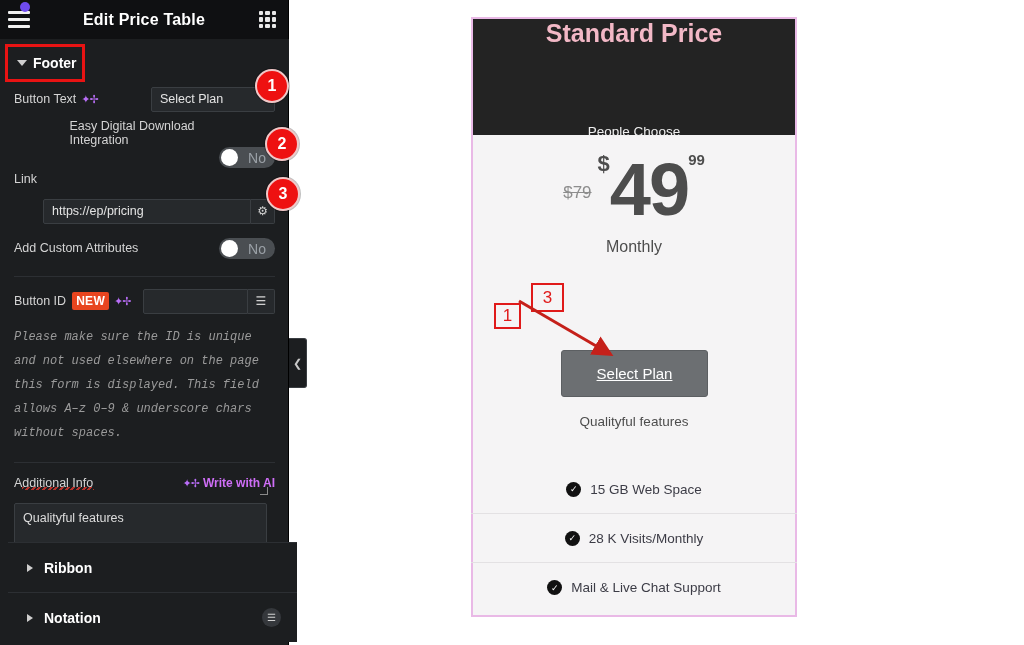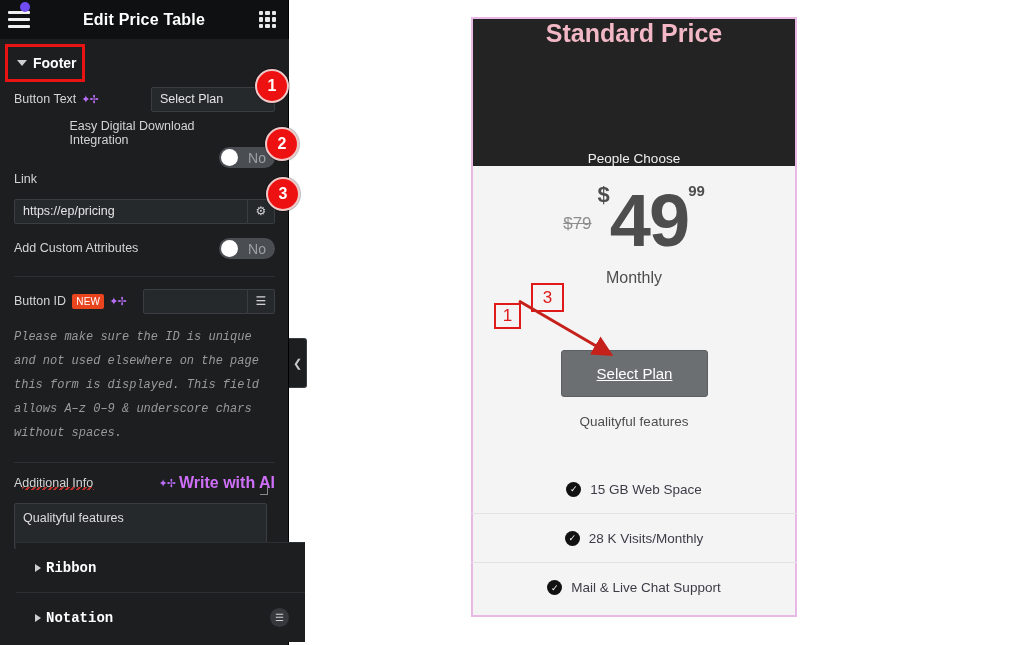--- a/index.html
+++ b/index.html
@@ -84,57 +84,58 @@
   }
   .row-label { color: #d4d4d4; font-size: 12.5px; line-height: 14px; }
   .sparkle { color: #b96ef7; font-size: 11px; margin-left: 5px; letter-spacing: -1px; }
 
   .text-input {
     background: #26292c; border: 1px solid #3a3e42;
     color: #e4e4e4; font-size: 12.5px;
     height: 25px; padding: 0 8px; border-radius: 2px;
     font-family: "Liberation Sans", sans-serif;
     outline: none;
+    margin-left: 29px;
   }
 
   .toggle {
     width: 56px; height: 21px; border-radius: 11px;
     background: #4a4e52; position: relative; flex: none;
   }
   .toggle .knob {
     position: absolute; left: 2px; top: 2px;
     width: 17px; height: 17px; border-radius: 50%;
     background: #fff;
   }
   .toggle .tg-label {
     position: absolute; right: 9px; top: 3px;
     color: #9aa0a6; font-size: 14px;
   }
 
   .divider { height: 1px; background: #2c2f33; margin: 0 14px; }
 
   .badge-new {
-    background: #e8451f; color: #fff; font-size: 10px; font-weight: normal;
+    background: #e8451f; color: #fff; font-size: 12px; font-weight: bold;
     padding: 2px 4px; border-radius: 2px; margin-left: 6px; letter-spacing: .3px;
   }
 
   .icon-btn {
     width: 27px; height: 25px;
     background: #26292c; border: 1px solid #3a3e42; border-left: none;
     display: flex; align-items: center; justify-content: center;
     color: #d0d0d0; font-size: 12px;
     border-radius: 0 2px 2px 0;
   }
 
   .helper {
     color: #9a9a9a; font-size: 12px; font-style: italic;
     line-height: 24px; padding: 0 14px; font-family: Liberation Mono, monospace;
   }
 
-  .ai-link { color: #cf6ef7; font-size: 16px; font-weight: bold; }
+  .ai-link { color: #cf6ef7; font-size: 12px; font-weight: bold; }
 
   .textarea {
     background: #26292c; border: 1px solid #3a3e42;
     color: #ddd; font-size: 12.5px;
     padding: 7px 8px; border-radius: 2px;
     width: 253px; height: 46px;
     resize: none; outline: none;
     font-family: "Liberation Sans", sans-serif;
     position: relative;
   }
@@ -145,24 +146,24 @@
     opacity: .85;
   }
   .resize-grip {
     position: absolute; right: 20px; top: 487px;
     width: 8px; height: 8px;
     border-right: 1px solid #8a8a8a; border-bottom: 1px solid #8a8a8a;
     transform: rotate(0deg);
   }
 
   .collapsed-sec {
-    position: absolute; left: 16px; width: 289px; height: 50px;
+    position: absolute; left: 8px; width: 289px; height: 50px;
     background: #1c1e20;
     border-top: 1px solid #2c2f33;
-    display: flex; align-items: center; padding-left: 19px; gap: 5px; font-family: Liberation Mono, monospace;
+    display: flex; align-items: center; padding-left: 19px; gap: 11px;
   }
   .note-icon {
     position: absolute; right: 16px; top: 15px;
     width: 19px; height: 19px; border-radius: 50%;
     background: #35383c; color: #cfcfcf;
     font-size: 10px; display: flex; align-items: center; justify-content: center;
   }
 
   
   .num-badge {
@@ -187,22 +188,22 @@
   }
 
   
   #card {
     position: absolute; left: 471px; top: 17px;
     width: 326px; height: 600px;
     border: 2px solid #e9b9e6;
     background: #f5f4f5;
   }
   #card-head {
-    height: 147px; background: #232323;
-    display: flex; flex-direction: column; align-items: center; justify-content: space-between;
+    height: 116px; background: #232323;
+    display: flex; flex-direction: column; align-items: center; justify-content: flex-start; gap: 45px;
   }
   #card-title { color: #f2b8c6; font-size: 25px; font-weight: bold; }
   #card-sub { color: #efefef; font-size: 13.5px; margin-top: 31px; }
 
   #price-wrap {
     position: relative; height: 100px;
     display: flex; align-items: flex-start; justify-content: center;
   }
   #old-price {
     color: #8d8d8d; font-size: 17px; text-decoration: line-through;

